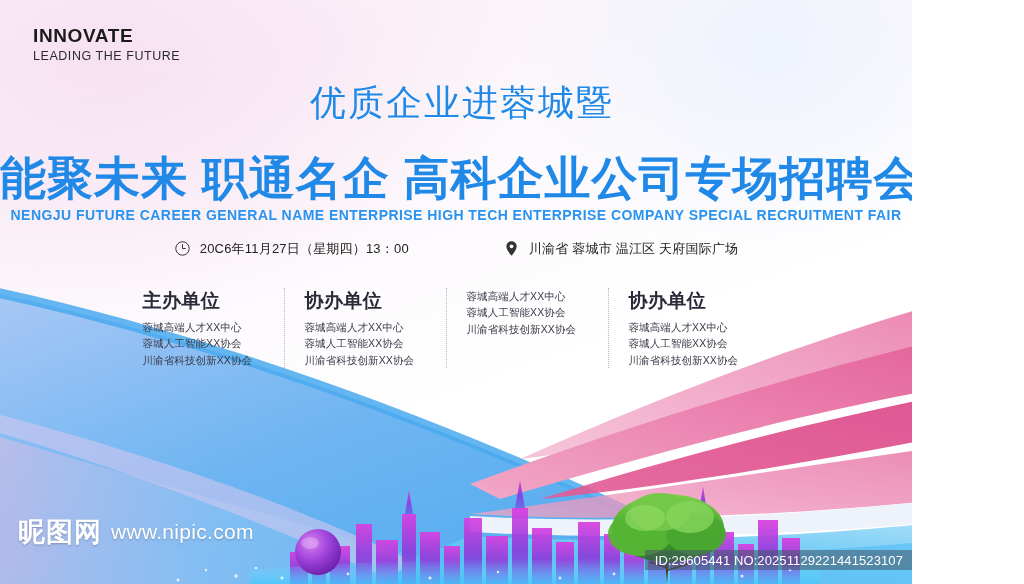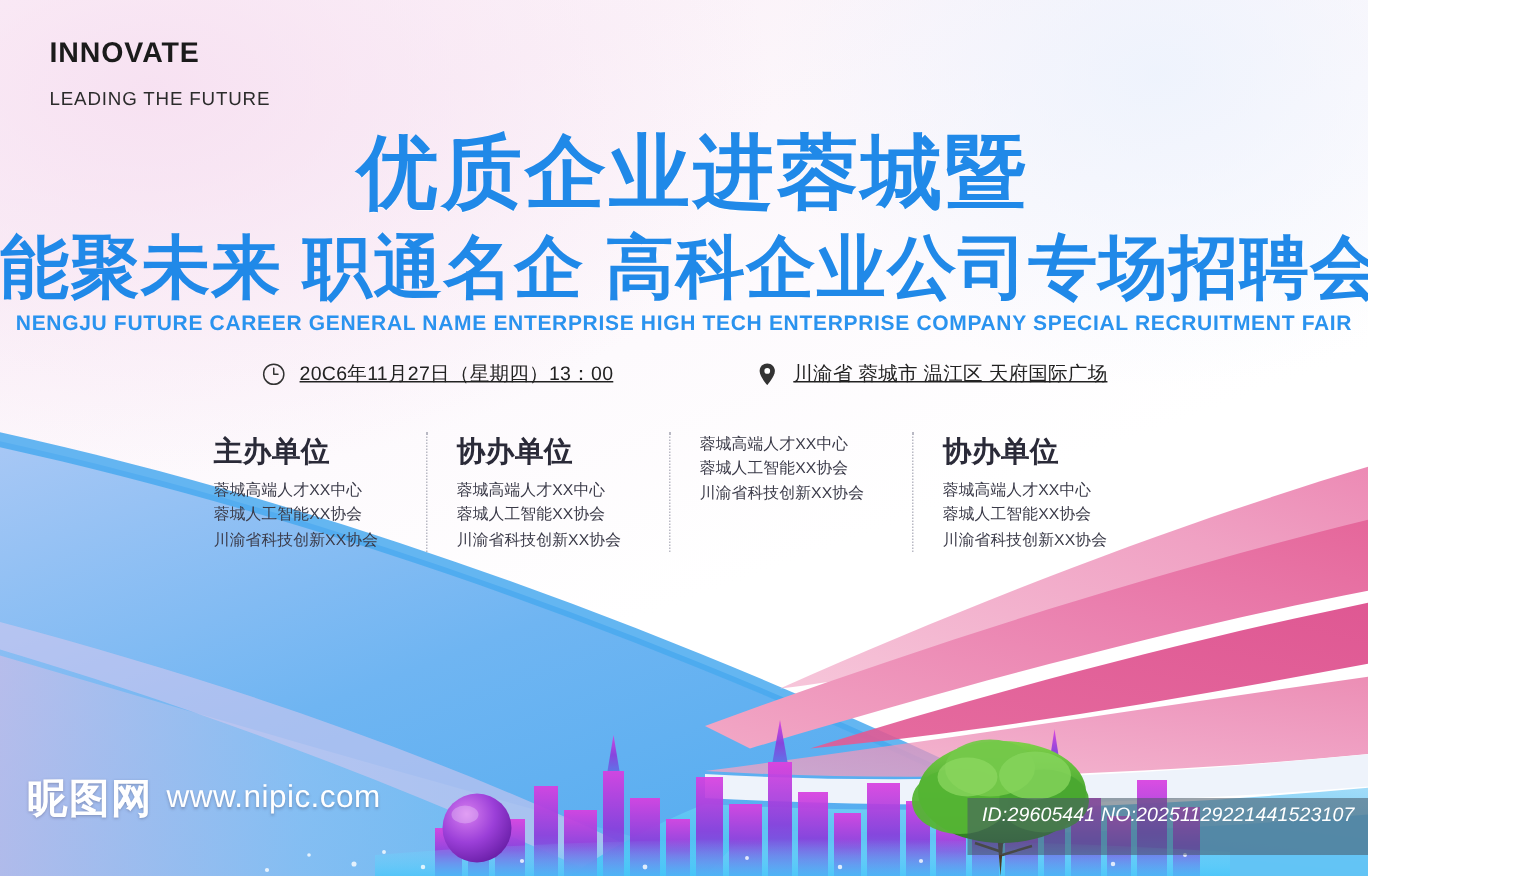--- a/index.html
+++ b/index.html
@@ -15,53 +15,53 @@
   .bloom-b{position:absolute;right:-120px;top:-160px;width:520px;height:420px;
     background:radial-gradient(ellipse at 50% 50%,rgba(235,242,253,.8),rgba(255,255,255,0) 70%);}
 
   
   .art{position:absolute;left:0;right:0;bottom:0;height:300px;}
   .art svg{display:block;width:1024px;height:300px;}
 
   
   .logo{position:absolute;left:33px;top:26px;}
   .logo-main{font-size:19px;font-weight:bold;letter-spacing:.6px;color:#1b1b1b;line-height:1.05;}
-  .logo-sub{font-size:12.5px;letter-spacing:.55px;color:#2b2b2b;margin-top:13px;}
+  .logo-sub{font-size:12.5px;letter-spacing:.55px;color:#2b2b2b;margin-top:3px;}
 
   
   .t1{position:absolute;top:79px;left:12px;right:0;text-align:center;
       font-family:"Liberation Sans","DejaVu Sans",sans-serif;
-      font-size:54px;font-weight:bold;letter-spacing:2px;color:#2089e8;
+      font-size:36px;font-weight:normal;letter-spacing:2px;color:#2089e8;
       text-shadow:0 1px 0 rgba(255,255,255,.6);}
   .t2{position:absolute;top:148px;left:0;right:0;text-align:left;
       font-size:46px;font-weight:bold;letter-spacing:1px;color:#2089e8;white-space:nowrap;}
   .t3{position:absolute;top:207px;left:0;right:0;text-align:center;
       font-size:14px;font-weight:bold;letter-spacing:.45px;color:#2a93ef;}
 
   
   .meta{position:absolute;top:240px;left:0;right:0;display:flex;justify-content:center;gap:94px;}
-  .meta-item{display:flex;align-items:center;gap:9px;color:#222;font-size:13px;text-decoration:underline;}
+  .meta-item{display:flex;align-items:flex-start;gap:9px;color:#222;font-size:13px;}
   .meta-item .txt{letter-spacing:.2px;}
   .ico{width:17px;height:17px;flex:0 0 auto;}
 
   
   .orgs{position:absolute;top:288px;left:0;right:0;display:flex;justify-content:center;}
   .org{width:145px;padding-left:4px;position:relative;}
   .org + .org{border-left:1px dotted #b9b9c4;padding-left:20px;margin-left:-4px;}
   .org-title{font-size:19px;font-weight:bold;color:#2a2a38;letter-spacing:.4px;margin-bottom:5px;}
   .org-line{font-size:10.5px;color:#3a3a48;line-height:1.55;letter-spacing:.1px;}
 
   
   .wm{position:absolute;left:18px;bottom:34px;display:flex;align-items:center;gap:9px;
       color:#fff;text-shadow:0 1px 2px rgba(60,60,90,.35);}
   .wm-cn{font-size:27px;font-weight:bold;letter-spacing:1px;}
   .wm-en{font-size:21px;letter-spacing:.3px;}
 
   .idbar{position:absolute;right:0;bottom:14px;background:rgba(70,85,100,.55);
-         color:#fff;font-size:13px;padding:3px 9px 20px 10px;letter-spacing:.1px;font-style:italic;}
+         color:#fff;font-size:13px;padding:3px 9px 2px 10px;letter-spacing:.1px;}
 </style>
 </head>
 <body>
 
 <div class="poster">
 
   <div class="bloom-a"></div>
   <div class="bloom-b"></div>
 
   <div class="art">

